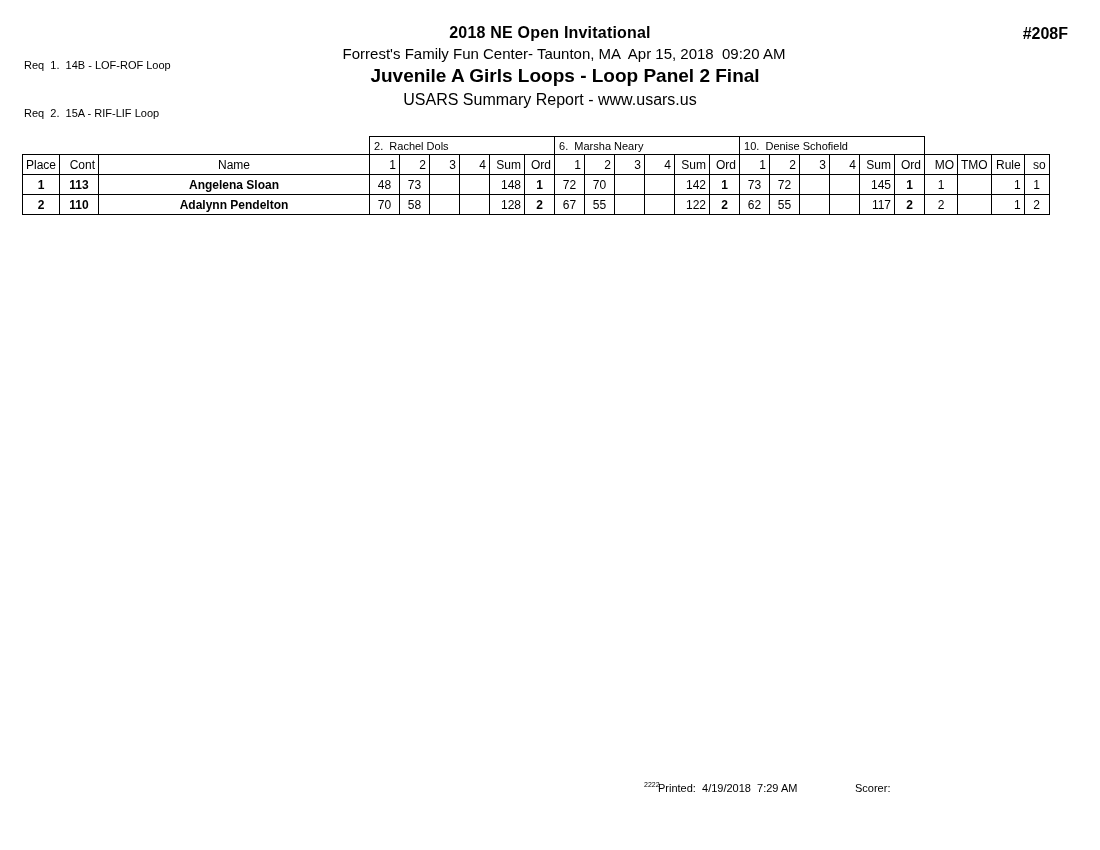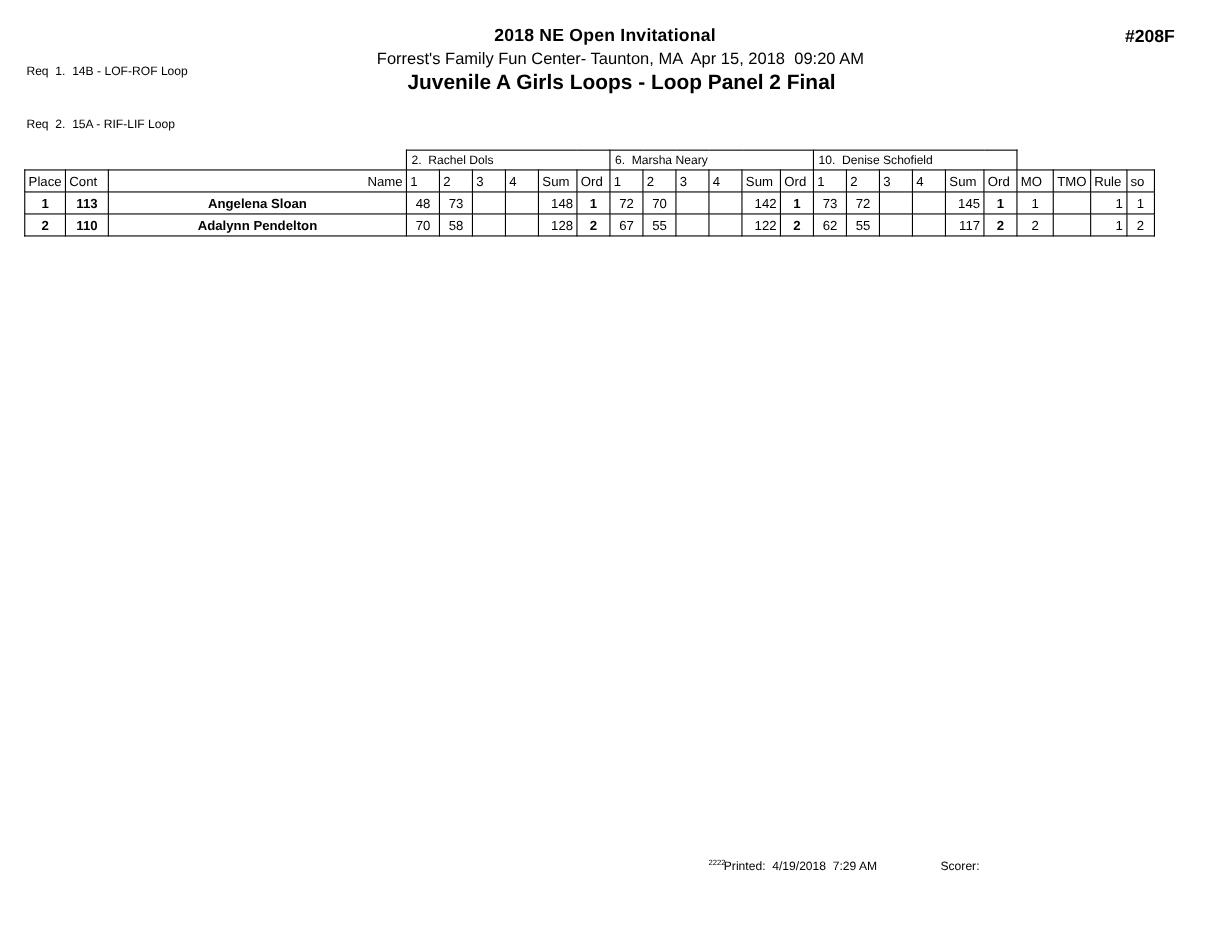--- a/index.html
+++ b/index.html
@@ -11,22 +11,22 @@
   .header-center { position:absolute; left:0; top:24px; width:1100px; text-align:center; }
   .title  { font-size:16px; font-weight:bold; letter-spacing:0.2px; }
   .venue  { font-size:15px; margin-top:3px; white-space:pre;margin-left:28px; }
   .event  { font-size:19px; font-weight:bold; margin-top:3px;padding-left:30px; }
   .report { font-size:16px; margin-top:4px; }
 
   .doc-number { position:absolute; right:32px; top:25px; font-size:16px; font-weight:bold; }
 
   table { position:absolute; left:22px; top:136px; border-collapse:collapse; font-size:12px; table-layout:fixed;padding-left:40px; }
   td, th { border:1px solid #000; height:20px; padding:0 3px; overflow:hidden; white-space:pre; }
-  th { font-weight:normal; text-align:left; }
-  th.name-h { text-align:right;margin-top:46px; }
+  th { font-weight:normal; text-align:right; }
+  th.name-h { text-align:center;margin-top:46px; }
 
   .judge-row td { border:none; height:18px; }
   .judge-row td.judge-name { border:1px solid #000; font-size:11px; text-align:left; padding-left:4px; }
 
   td.c { text-align:center; }
   td.l { text-align:center;margin-left:10px; }
   td.r { text-align:right; }
   td.b { font-weight:bold; }
 
   .footer-marks  { position:absolute; left:644px; top:781px; font-size:7px; }
@@ -38,20 +38,21 @@
 
 <div class="req-block">
   <div>Req  1.  14B - LOF-ROF Loop</div>
   <div>Req  2.  15A - RIF-LIF Loop</div>
 </div>
 
 <div class="header-center">
   <div class="title">2018 NE Open Invitational</div>
   <div class="venue">Forrest's Family Fun Center- Taunton, MA  Apr 15, 2018  09:20 AM</div>
   <div class="event">Juvenile A Girls Loops - Loop Panel 2 Final</div>
+  <div class="report">USARS Summary Report - www.usars.us</div>
 </div>
 
 <div class="doc-number">#208F</div>
 
 <table>
   <colgroup>
     <col style="width:37px">
       <col style="width:39px">
       <col style="width:271px">
     <col style="width:30px">

